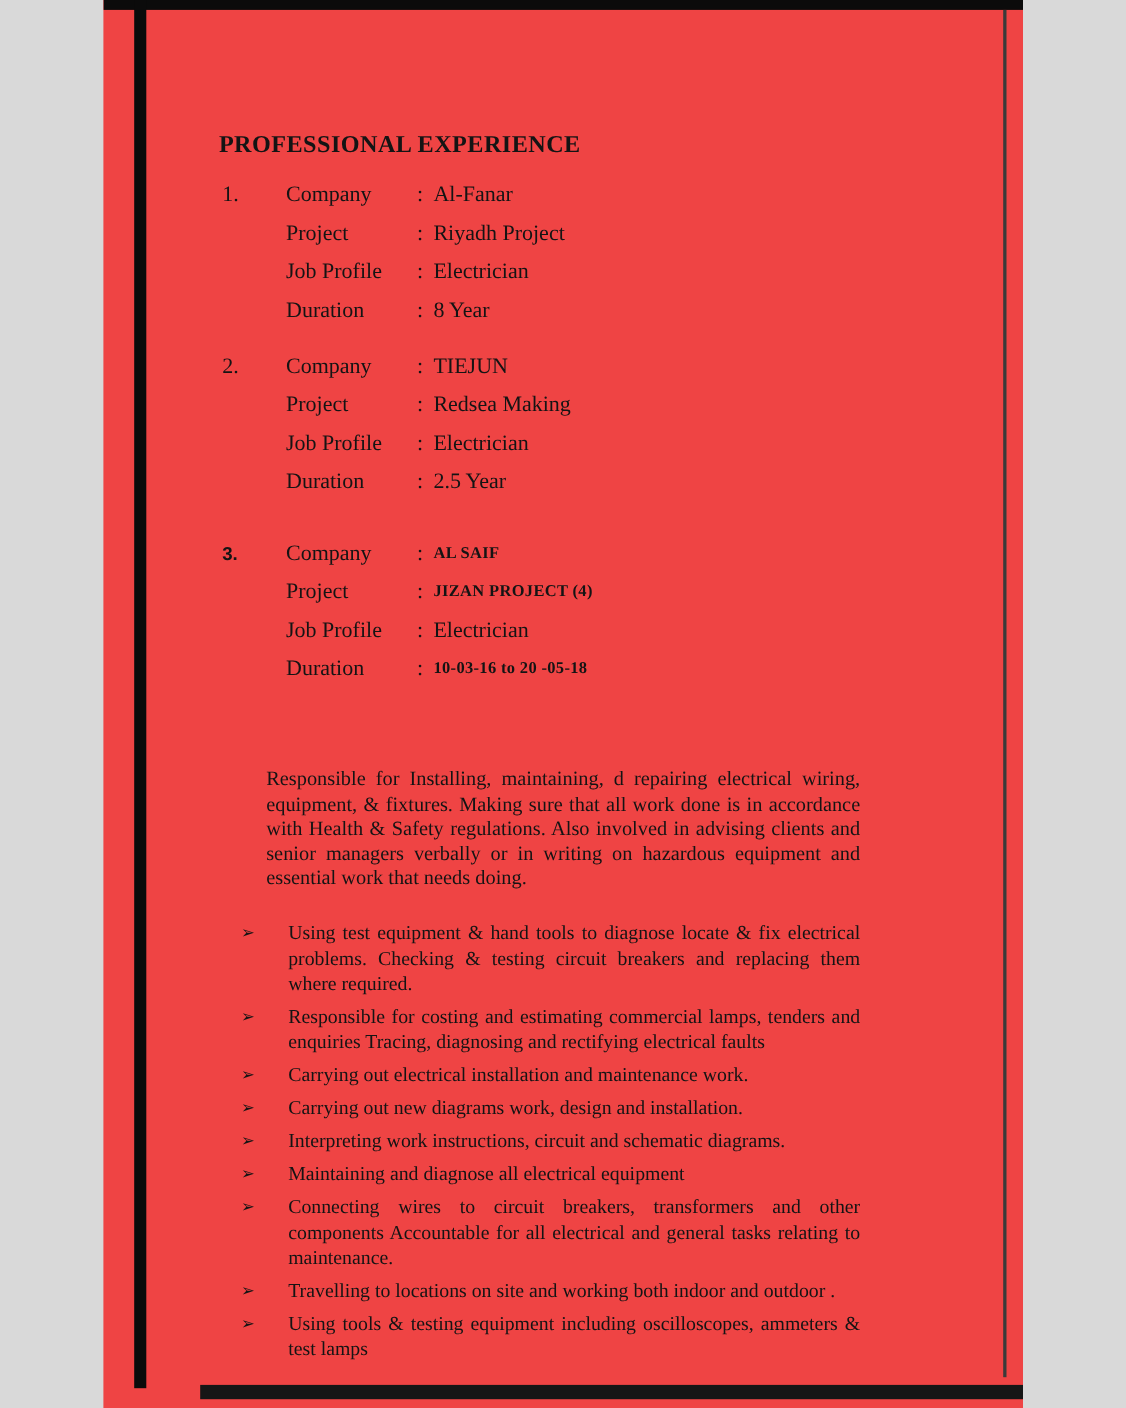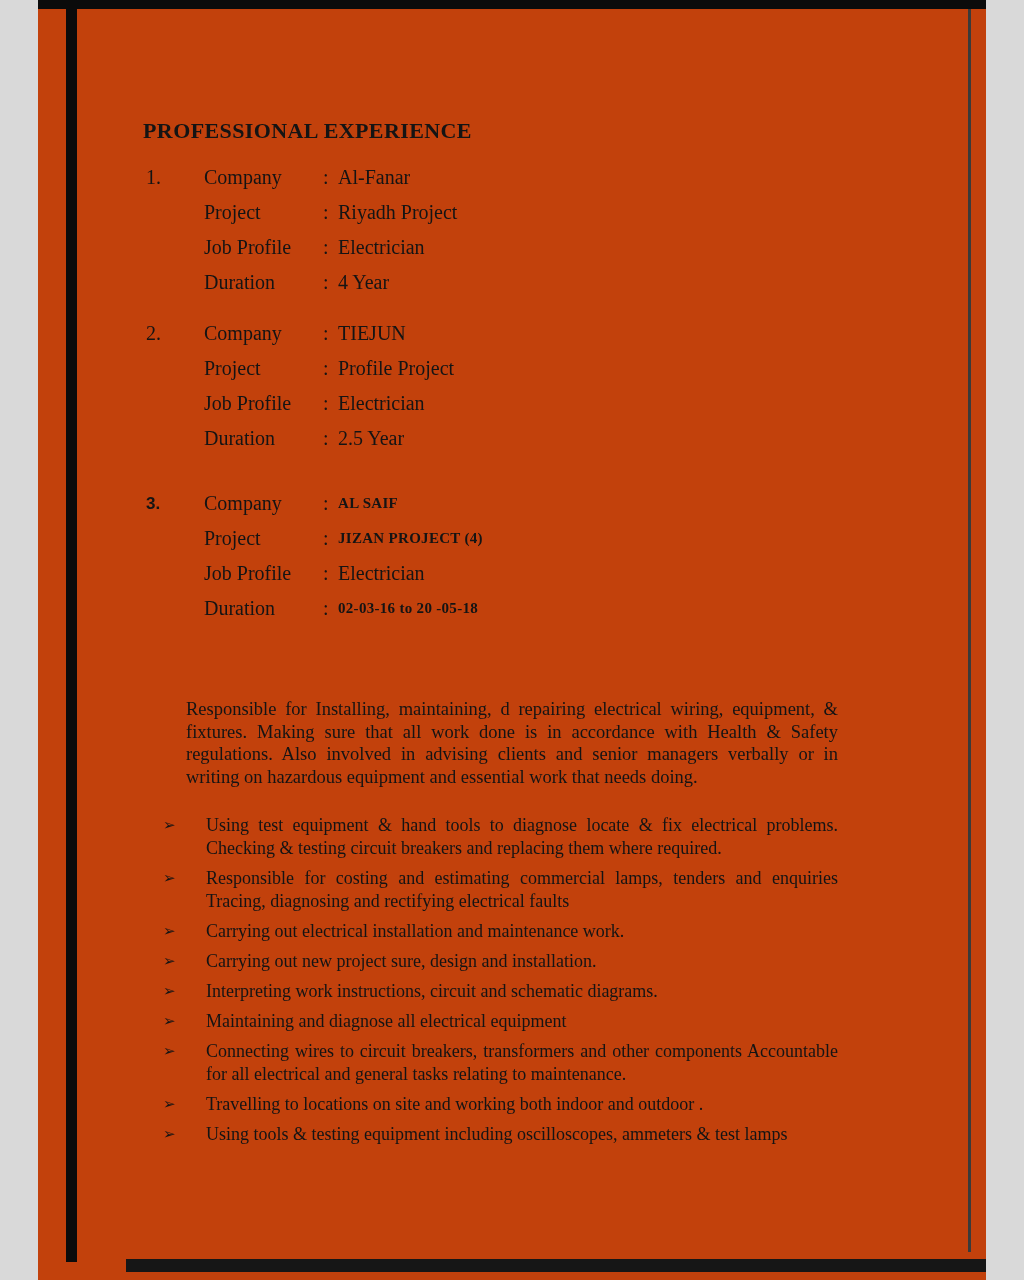--- a/index.html
+++ b/index.html
@@ -1,21 +1,21 @@
 <!DOCTYPE html>
 <html><head>
 <meta charset="utf-8">
 <style>
   html, body { margin: 0; padding: 0; background: #d9d9d9; }
   .page {
     position: relative;
-    width: 948px;
+    width: 836px;
     height: 1280px;
     margin: 0 auto;
-    background: #c2410c;
+    background: #ef4444;
     font-family: "Liberation Serif", serif;
     color: #141414;
     overflow: hidden;
   }
   
   .scan-border-top    { position: absolute; top: 0; left: 0; width: 100%; height: 9px; background: #0b0b0b; }
   .scan-border-left   { position: absolute; top: 0; left: 28px; width: 11px; height: 1262px; background: #0b0b0b; }
   .scan-border-bottom { position: absolute; left: 88px; right: 0; bottom: 8px; height: 13px; background: #161616; }
   .scan-border-right  { position: absolute; top: 9px; right: 15px; width: 3px; height: 1243px; background: #3a3a3a; }
 
@@ -103,36 +103,36 @@
               <span class="exp-value">Riyadh Project</span>
             </div>
             <div class="exp-row">
               <span class="exp-label">Job Profile</span>
               <span class="exp-colon">:</span>
               <span class="exp-value">Electrician</span>
             </div>
             <div class="exp-row">
               <span class="exp-label">Duration</span>
               <span class="exp-colon">:</span>
-              <span class="exp-value">4 Year</span>
+              <span class="exp-value">8 Year</span>
             </div>
           </div>
         </div>
         <div class="exp-entry">
           <div class="exp-number">2.</div>
           <div class="exp-fields">
             <div class="exp-row">
               <span class="exp-label">Company</span>
               <span class="exp-colon">:</span>
               <span class="exp-value">TIEJUN</span>
             </div>
             <div class="exp-row">
               <span class="exp-label">Project</span>
               <span class="exp-colon">:</span>
-              <span class="exp-value">Profile Project</span>
+              <span class="exp-value">Redsea Making</span>
             </div>
             <div class="exp-row">
               <span class="exp-label">Job Profile</span>
               <span class="exp-colon">:</span>
               <span class="exp-value">Electrician</span>
             </div>
             <div class="exp-row">
               <span class="exp-label">Duration</span>
               <span class="exp-colon">:</span>
               <span class="exp-value">2.5 Year</span>
@@ -153,21 +153,21 @@
               <span class="exp-value stamp">JIZAN PROJECT (4)</span>
             </div>
             <div class="exp-row">
               <span class="exp-label">Job Profile</span>
               <span class="exp-colon">:</span>
               <span class="exp-value">Electrician</span>
             </div>
             <div class="exp-row">
               <span class="exp-label">Duration</span>
               <span class="exp-colon">:</span>
-              <span class="exp-value stamp">02-03-16 to 20 -05-18</span>
+              <span class="exp-value stamp">10-03-16 to 20 -05-18</span>
             </div>
           </div>
         </div>
       </div>
 
     <div class="section section-work">
       <p class="work-body">Responsible for Installing, maintaining, d repairing electrical wiring, equipment, &amp; fixtures. Making sure that all work done is in accordance with Health &amp; Safety regulations. Also involved in advising clients and senior managers verbally or in writing on hazardous equipment and essential work that needs doing.</p>
     </div>
 
     <div class="section section-duties">
@@ -179,21 +179,21 @@
           <li class="duty">
             <span class="duty-bullet">➢</span>
             <span class="duty-text">Responsible for costing and estimating commercial lamps, tenders and enquiries Tracing, diagnosing and rectifying electrical faults</span>
           </li>
           <li class="duty">
             <span class="duty-bullet">➢</span>
             <span class="duty-text">Carrying out electrical installation and maintenance work.</span>
           </li>
           <li class="duty">
             <span class="duty-bullet">➢</span>
-            <span class="duty-text">Carrying out new project sure, design and installation.</span>
+            <span class="duty-text">Carrying out new diagrams work, design and installation.</span>
           </li>
           <li class="duty">
             <span class="duty-bullet">➢</span>
             <span class="duty-text">Interpreting work instructions, circuit and schematic diagrams.</span>
           </li>
           <li class="duty">
             <span class="duty-bullet">➢</span>
             <span class="duty-text">Maintaining and diagnose all electrical equipment</span>
           </li>
           <li class="duty">

